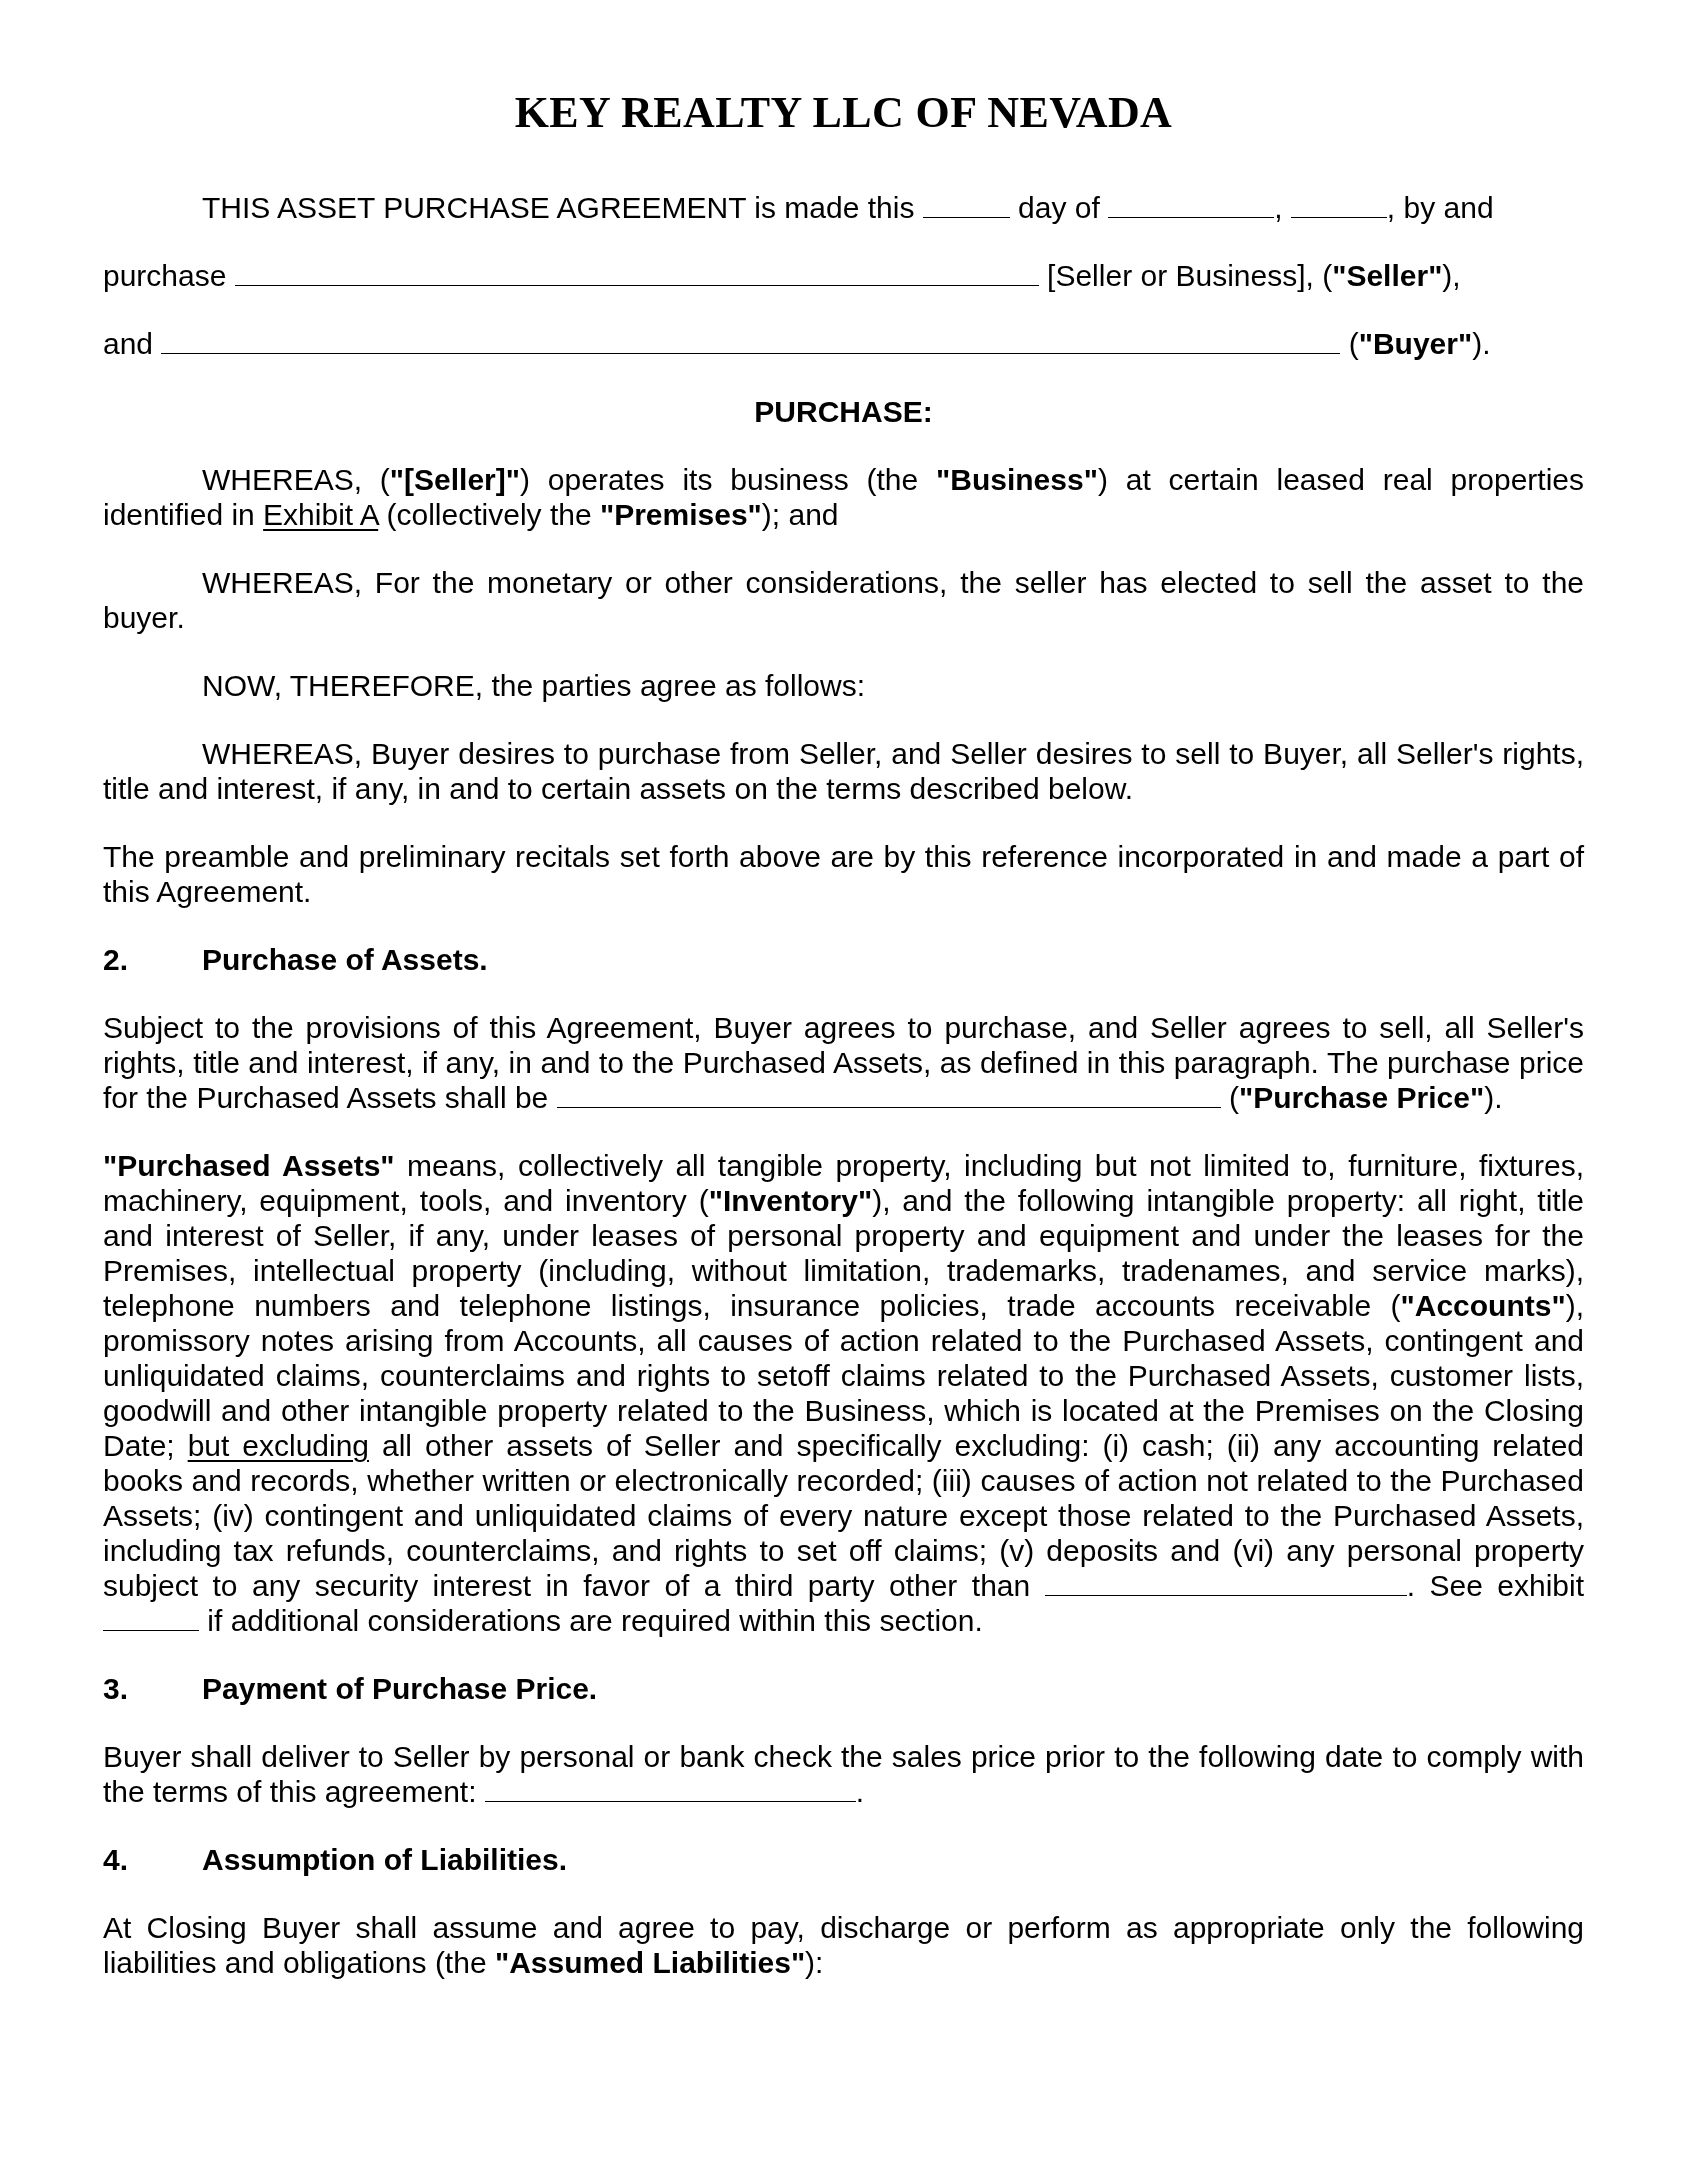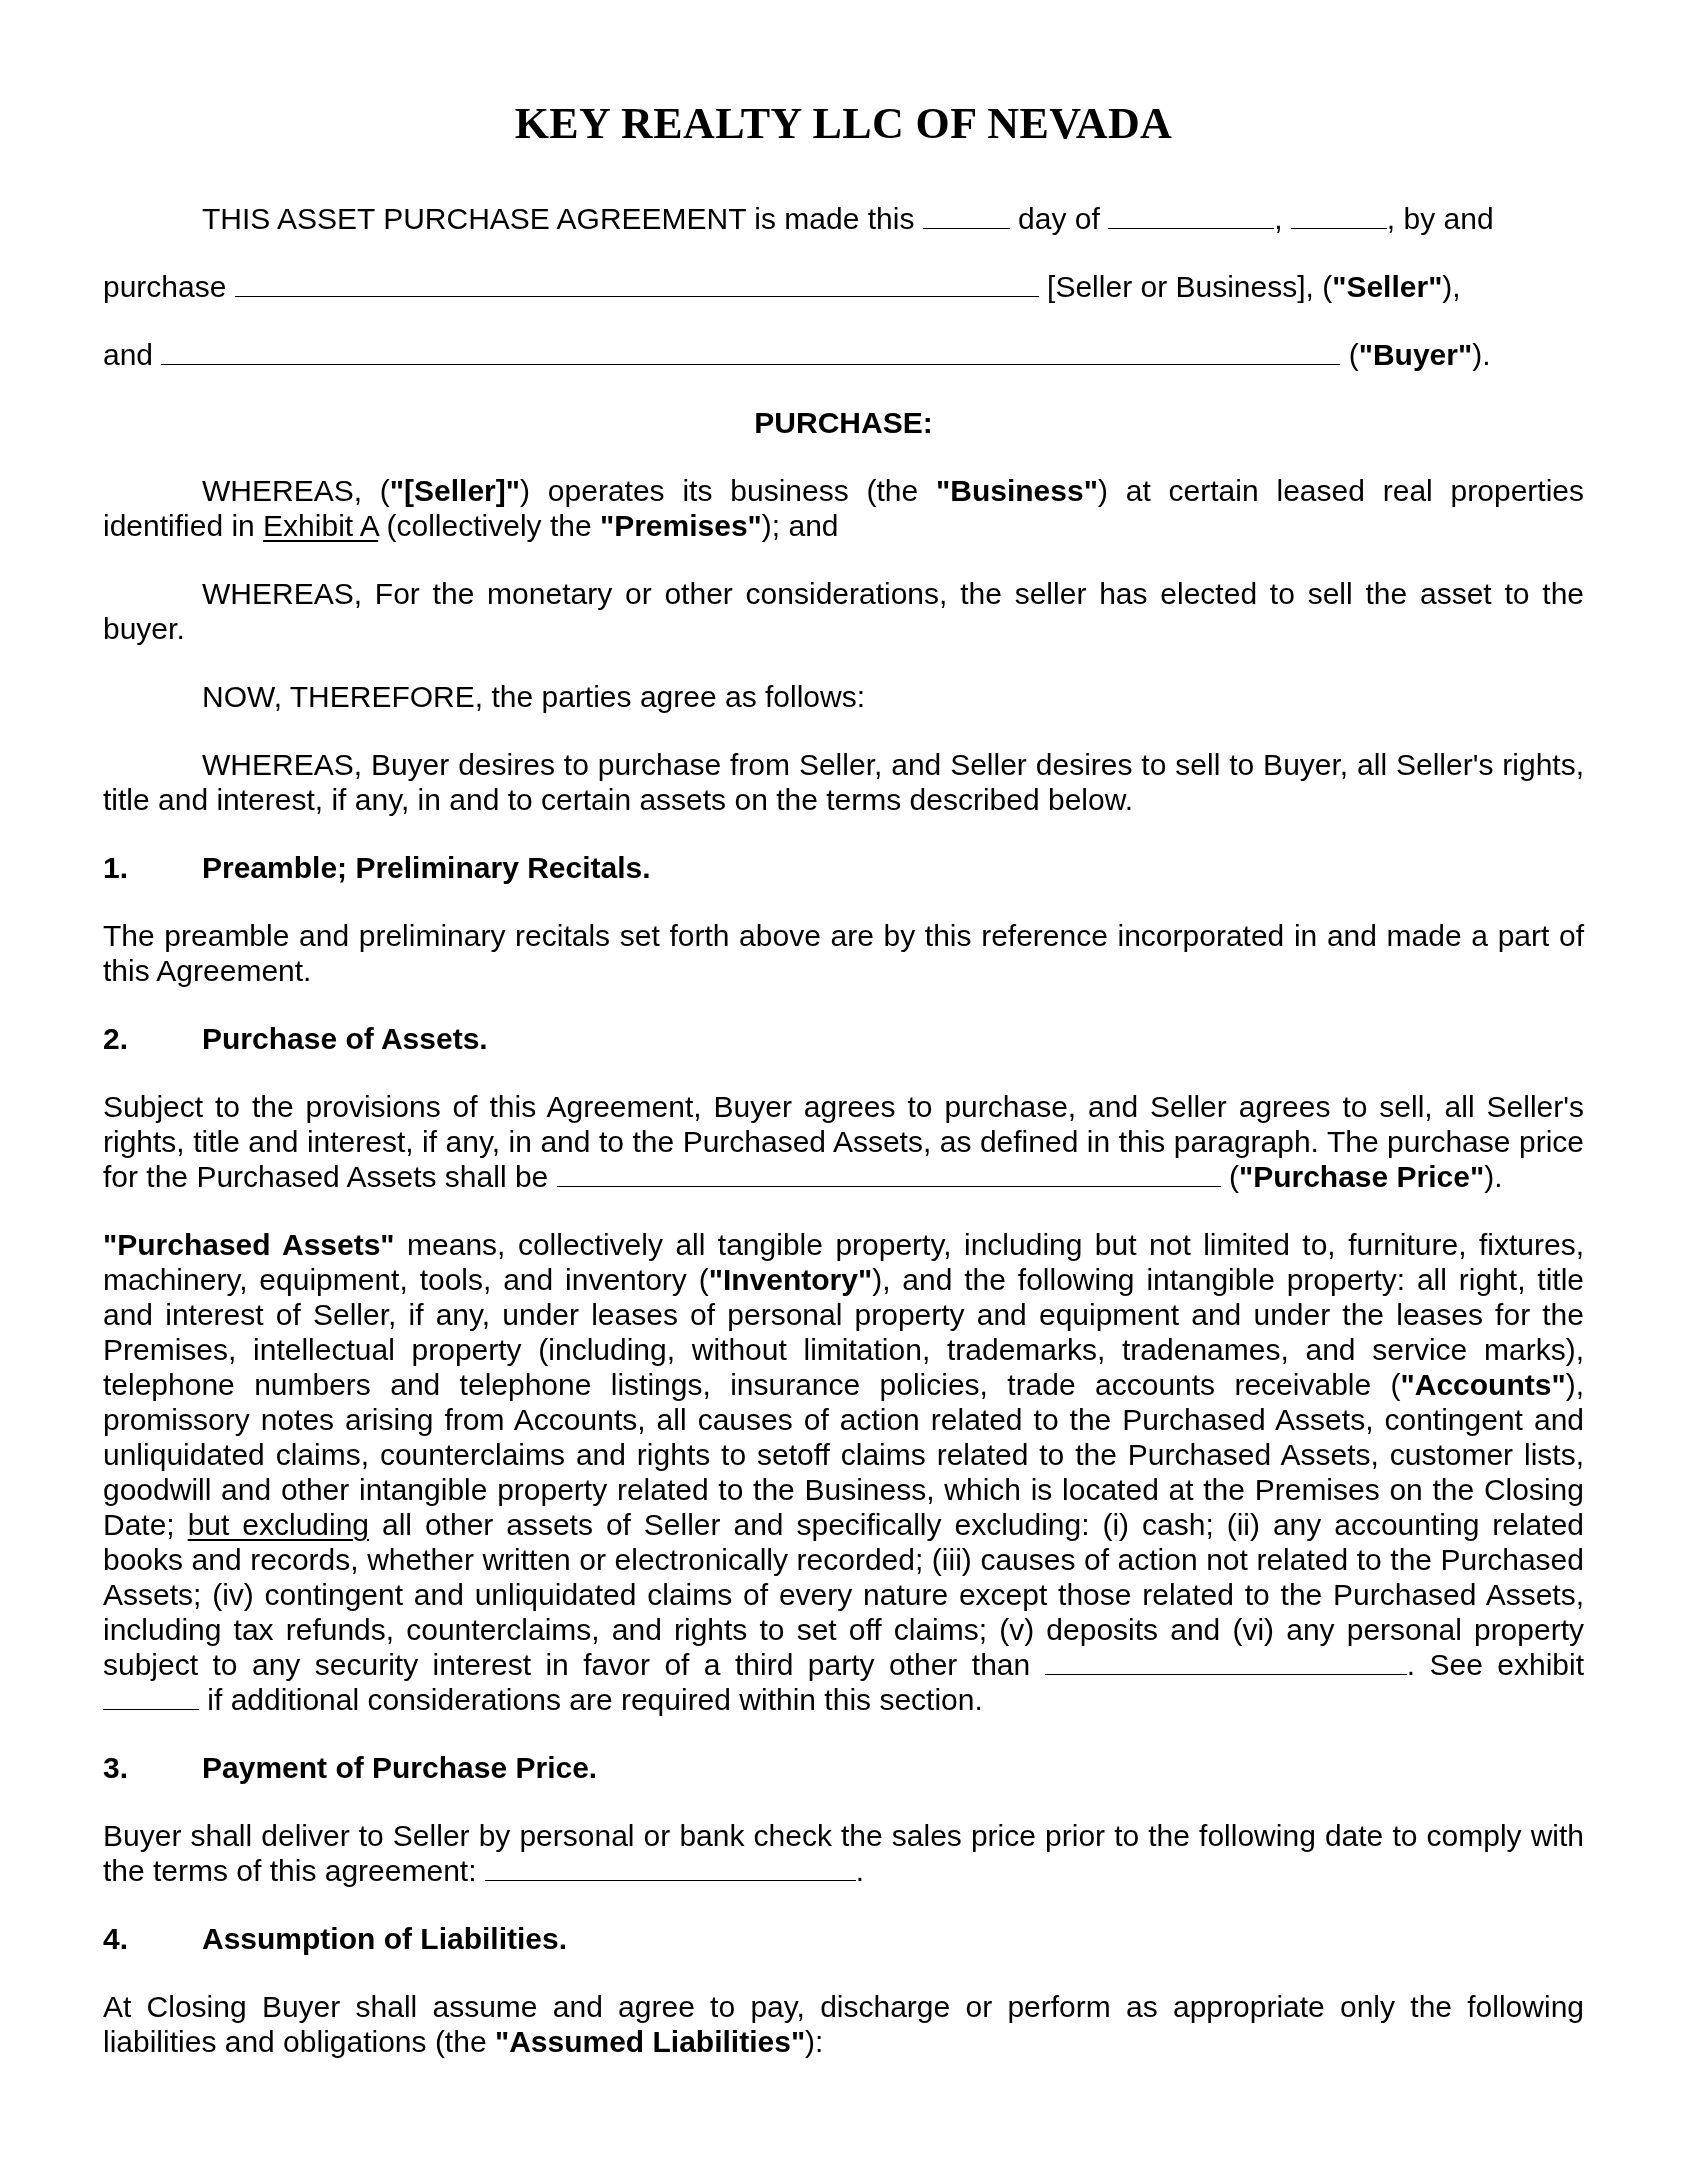--- a/index.html
+++ b/index.html
@@ -10,21 +10,21 @@
     background: #ffffff;
     color: #000000;
     font-family: "Liberation Sans", sans-serif;
     font-size: 30px;
     line-height: 35px;
     padding: 87px 103px 0 103px;
     overflow: hidden;
   }
   p { margin: 0; }
   .doc-title {
-    margin: 11px;
+    margin: 0;
     text-align: center;
     font-family: "Liberation Serif", serif;
     font-weight: 700;
     font-size: 44px;
     line-height: 51px;
     letter-spacing: 0.4px;
   }
   .doc-subtitle {
     margin: 26px 0 0 0;
     text-align: center;
@@ -69,21 +69,20 @@
       <div class="blk opening">
         <div class="oline indent"><span>THIS ASSET PURCHASE AGREEMENT is made this </span><span class="blank" style="width: 87px;"></span><span> day of </span><span class="blank" style="width: 166px;"></span><span>, </span><span class="blank" style="width: 96px;"></span><span>, by and</span></div>
         <div class="oline"><span>purchase </span><span class="blank" style="width: 804px;"></span><span> [Seller or Business], (</span><span class="b">"Seller"</span><span>),</span></div>
         <div class="oline"><span>and </span><span class="blank" style="width: 1179px;"></span><span> (</span><span class="b">"Buyer"</span><span>).</span></div>
       </div>
       <p class="blk center-head">PURCHASE:</p>
       <p class="blk para indent"><span>WHEREAS, (</span><span class="b">"[Seller]"</span><span>) operates its business (the </span><span class="b">"Business"</span><span>) at certain leased real properties identified in </span><span class="u">Exhibit A</span><span> (collectively the </span><span class="b">"Premises"</span><span>); and</span></p>
       <p class="blk para indent"><span>WHEREAS, For the monetary or other considerations, the seller has elected to sell the asset to the buyer.</span></p>
       <p class="blk para indent"><span>NOW, THEREFORE, the parties agree as follows:</span></p>
       <p class="blk para indent"><span>WHEREAS, Buyer desires to purchase from Seller, and Seller desires to sell to Buyer, all Seller's rights, title and interest, if any, in and to certain assets on the terms described below.</span></p>
-      <p class="blk heading"><span class="hnum">1.</span><span>Preamble; Preliminary Recitals.</span></p>
       <p class="blk para"><span>The preamble and preliminary recitals set forth above are by this reference incorporated in and made a part of this Agreement.</span></p>
       <p class="blk heading"><span class="hnum">2.</span><span>Purchase of Assets.</span></p>
       <p class="blk para"><span>Subject to the provisions of this Agreement, Buyer agrees to purchase, and Seller agrees to sell, all Seller's rights, title and interest, if any, in and to the Purchased Assets, as defined in this paragraph. The purchase price for the Purchased Assets shall be </span><span class="blank" style="width: 664px;"></span><span> (</span><span class="b">"Purchase Price"</span><span>).</span></p>
       <p class="blk para"><span class="b">"Purchased Assets"</span><span> means, collectively all tangible property, including but not limited to, furniture, fixtures, machinery, equipment, tools, and inventory (</span><span class="b">"Inventory"</span><span>), and the following intangible property: all right, title and interest of Seller, if any, under leases of personal property and equipment and under the leases for the Premises, intellectual property (including, without limitation, trademarks, tradenames, and service marks), telephone numbers and telephone listings, insurance policies, trade accounts receivable (</span><span class="b">"Accounts"</span><span>), promissory notes arising from Accounts, all causes of action related to the Purchased Assets, contingent and unliquidated claims, counterclaims and rights to setoff claims related to the Purchased Assets, customer lists, goodwill and other intangible property related to the Business, which is located at the Premises on the Closing Date; </span><span class="u">but excluding</span><span> all other assets of Seller and specifically excluding: (i) cash; (ii) any accounting related books and records, whether written or electronically recorded; (iii) causes of action not related to the Purchased Assets; (iv) contingent and unliquidated claims of every nature except those related to the Purchased Assets, including tax refunds, counterclaims, and rights to set off claims; (v) deposits and (vi) any personal property subject to any security interest in favor of a third party other than </span><span class="blank" style="width: 362px;"></span><span>. See exhibit </span><span class="blank" style="width: 96px;"></span><span> if additional considerations are required within this section.</span></p>
       <p class="blk heading"><span class="hnum">3.</span><span>Payment of Purchase Price.</span></p>
       <p class="blk para"><span>Buyer shall deliver to Seller by personal or bank check the sales price prior to the following date to comply with the terms of this agreement: </span><span class="blank" style="width: 371px;"></span><span>.</span></p>
       <p class="blk heading"><span class="hnum">4.</span><span>Assumption of Liabilities.</span></p>
       <p class="blk para"><span>At Closing Buyer shall assume and agree to pay, discharge or perform as appropriate only the following liabilities and obligations (the </span><span class="b">"Assumed Liabilities"</span><span>):</span></p>
     </div>
 </div>

